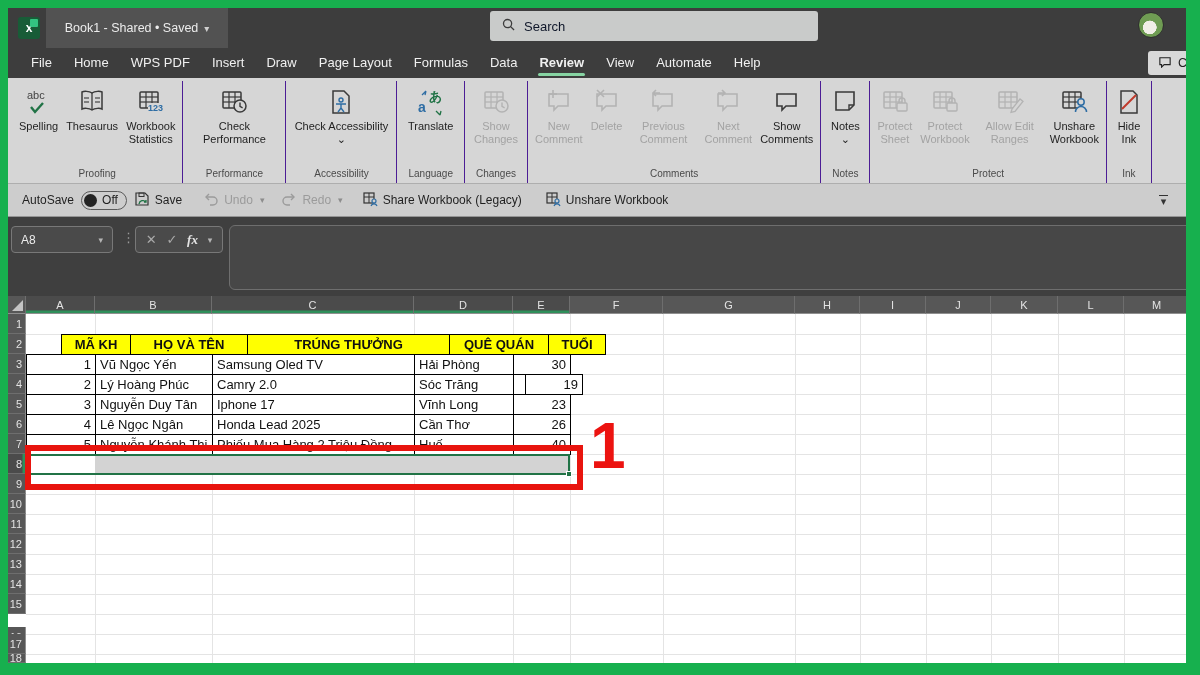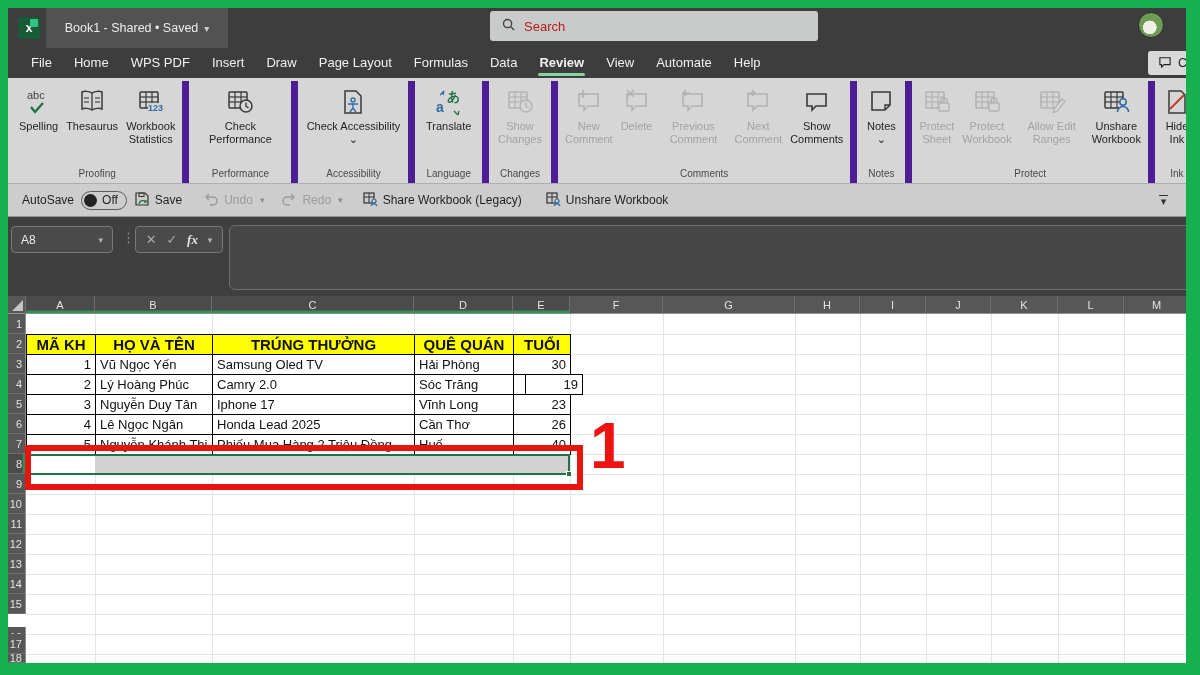--- a/index.html
+++ b/index.html
@@ -10,37 +10,37 @@
 
   
   .titlebar{position:absolute;left:0;top:0;width:100%;height:40px;background:#3d3d3d;}
   .xl-icon{position:absolute;left:10px;top:9px;width:22px;height:22px;background:#185c37;border-radius:3px;color:#fff;
     font-size:12px;font-weight:bold;display:flex;align-items:center;justify-content:center;}
   .xl-icon:after{content:"";position:absolute;right:2px;top:2px;width:8px;height:8px;background:#33c481;border-radius:1px;}
   .title-pill{position:absolute;left:38px;top:0;width:182px;height:40px;background:#525252;display:flex;align-items:center;
     justify-content:center;color:#ececec;font-size:12.5px;gap:6px;}
   .title-chev{font-size:10px;color:#cfcfcf;}
   .searchbox{position:absolute;left:482px;top:3px;width:328px;height:30px;background:#c9cbca;border-radius:3px;
-    display:flex;align-items:center;padding:0 12px;gap:9px;color:#b91c1c;font-size:13px;}
+    display:flex;align-items:center;padding:0 12px;gap:9px;color:#0f172a;font-size:13px;}
   .avatar{position:absolute;left:1130px;top:4px;width:26px;height:26px;border-radius:50%;
     background:radial-gradient(circle at 45% 60%,#f2efe8 0 34%,#6f9c53 36% 100%);border:1px solid #2f2f2f;}
 
   
   .menubar{position:absolute;left:0;top:40px;width:100%;height:30px;background:#3d3d3d;display:flex;align-items:center;
     padding-left:12px;}
   .mtab{position:relative;color:#f0f0f0;font-size:13px;padding:6px 11px 8px;white-space:nowrap;cursor:default;}
   .mtab.active{font-weight:bold;}
   .mtab.active:after{content:"";position:absolute;left:10px;right:10px;bottom:2px;height:3px;background:#86d3a2;border-radius:2px;}
   .comments-btn{position:absolute;left:1140px;top:3px;height:24px;background:#d9d9d9;border-radius:3px;color:#222;
     font-size:12.5px;display:flex;align-items:center;gap:6px;padding:0 10px;width:90px;}
 
   
   .ribbon{position:absolute;left:0;top:70px;width:100%;height:106px;background:#d6d6d6;display:flex;align-items:stretch;
     padding:3px 0 0 4px;border-bottom:1px solid #aeaeae;overflow:hidden;}
-  .rgroup{display:flex;flex-direction:column;border-right:7px solid #4c1d95;padding:0 3px;flex:0 0 auto;}
+  .rgroup{display:flex;flex-direction:column;border-right:1px solid #4c1d95;padding:0 3px;flex:0 0 auto;}
   .rgroup-btns{flex:1;display:flex;align-items:flex-start;justify-content:center;}
   .rgroup-lbl{font-size:10px;color:#4a4a4a;text-align:center;padding:1px 8px 4px;white-space:nowrap;}
   .rbtn{display:flex;flex-direction:column;align-items:center;padding:5px 4px 0;font-size:11px;line-height:1.18;
     color:#1f1f1f;text-align:center;cursor:default;}
   .rbtn .ric{height:32px;display:flex;align-items:center;justify-content:center;margin-bottom:2px;}
   .rbtn .lbl{width:min-content;min-width:28px;}
   .rbtn.disabled{color:#a3a3a3;}
 
   
   .qat{position:absolute;left:0;top:176px;width:100%;height:33px;background:#cdcdcd;border-bottom:1px solid #949494;
@@ -78,21 +78,21 @@
     border-bottom:1px solid #8f8f8f;color:#e3e3e3;font-size:11px;display:flex;align-items:center;justify-content:center;}
   .colhdr.sel{background:#4b4b4b;box-shadow:inset 0 -2.5px 0 #2f8f5b;}
   .rowhdr{position:absolute;left:0;width:18px;background:#575757;border-bottom:1px solid #6e6e6e;
     border-right:1px solid #8f8f8f;color:#e3e3e3;font-size:11px;display:flex;align-items:center;
     justify-content:flex-end;padding-right:3px;overflow:hidden;}
   .rowhdr.sel{background:#4b4b4b;box-shadow:inset -2.5px 0 0 #2f8f5b;}
   .gv{position:absolute;width:1px;background:#e4e4e4;}
   .gh{position:absolute;height:1px;background:#e4e4e4;}
   .cell{position:absolute;font-size:13px;color:#101010;display:flex;align-items:center;overflow:hidden;
     white-space:nowrap;background:#fff;border:1px solid #000;}
-  .cell.hdr{background:#ffff00;font-weight:bold;justify-content:center;font-size:15px;}
+  .cell.hdr{background:#ffff00;font-weight:bold;justify-content:center;font-size:13px;margin-left:35px;}
   .cell.num{justify-content:flex-end;padding-right:4px;}
   .cell.txt{padding-left:4px;}
   .selfill{position:absolute;background:#d3d3d3;}
   .selrect{position:absolute;border:2px solid #217346;}
   .selhandle{position:absolute;width:6px;height:6px;background:#217346;border:1px solid #fff;}
 
   
   .annot-rect{position:absolute;border:6px solid #e8140e;z-index:40;}
   .annot-num{position:absolute;color:#ec1310;font-size:64px;font-weight:800;line-height:1;z-index:41;}
 </style>

